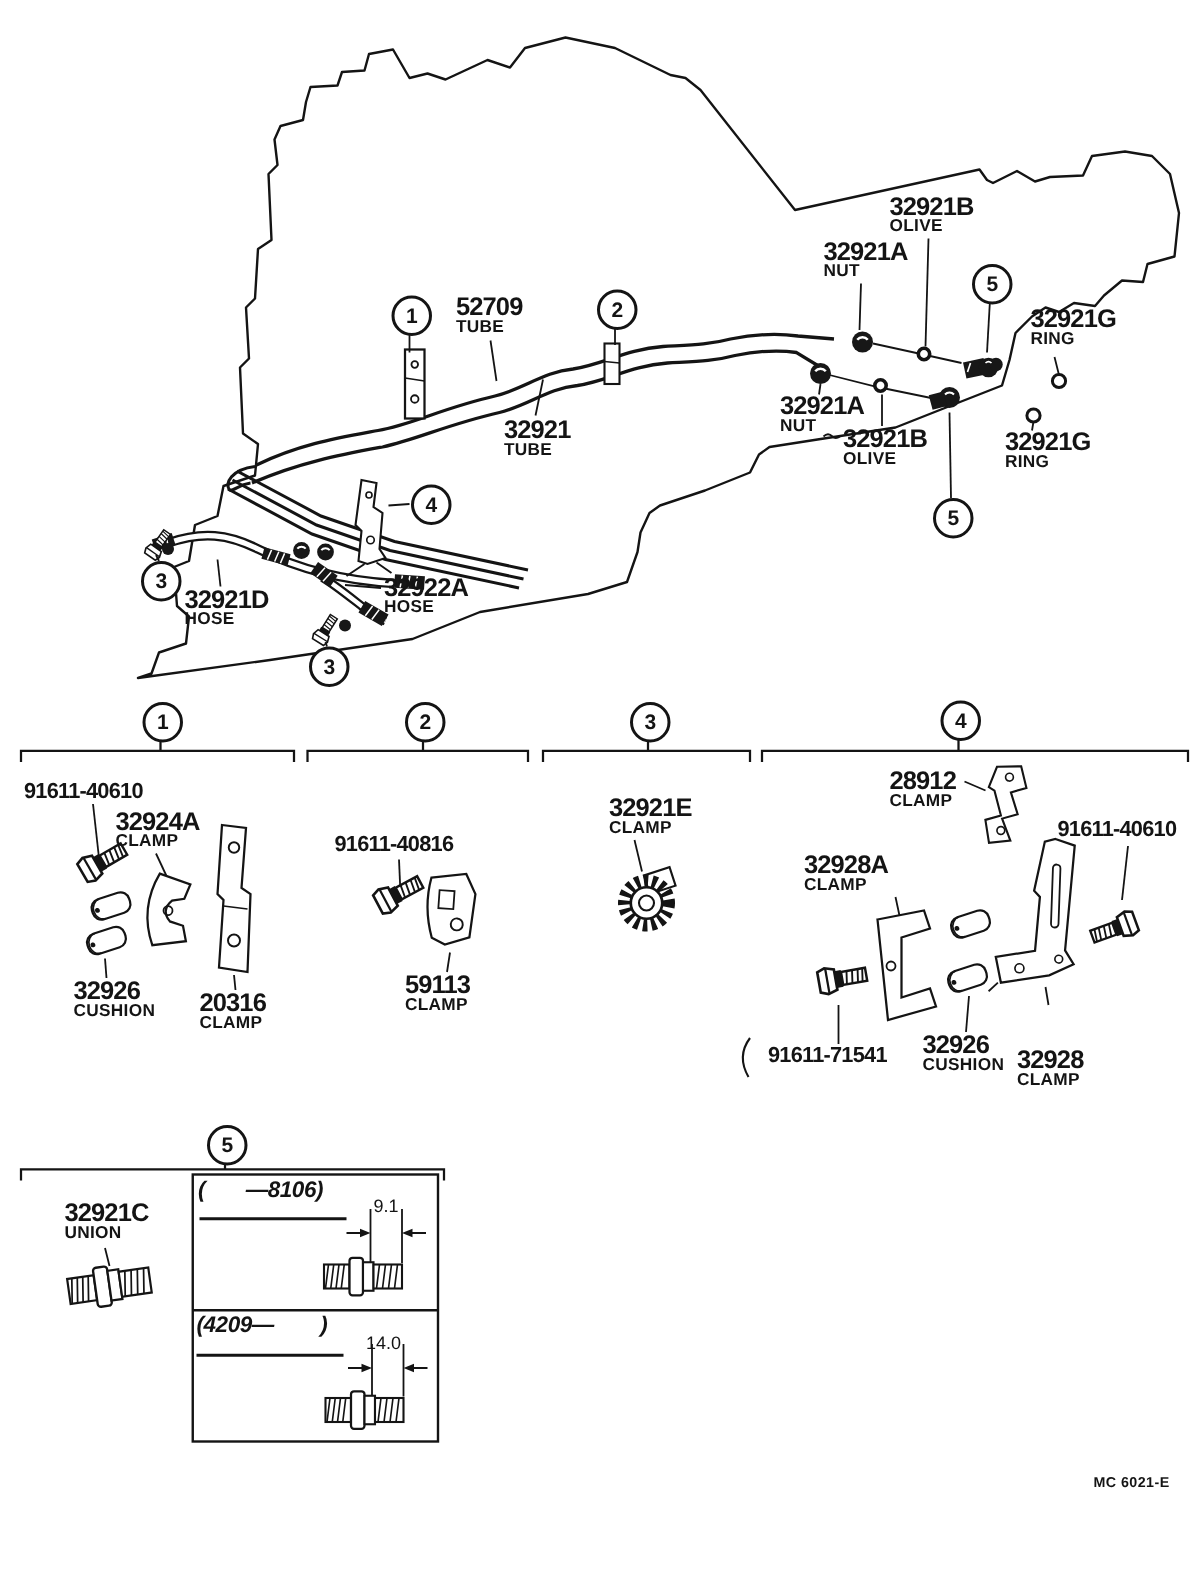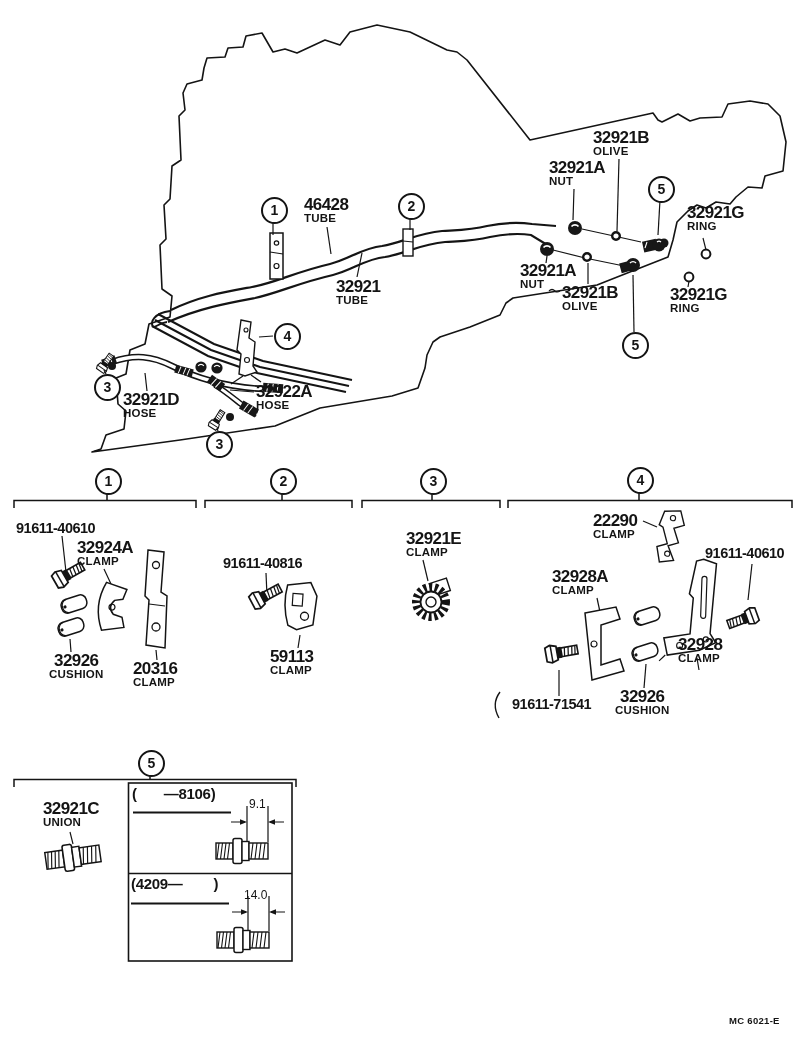--- a/index.html
+++ b/index.html
@@ -1,27 +1,27 @@
 <!DOCTYPE html>
 <html><head>
 <meta charset="utf-8">
 <style>
   html,body{margin:0;padding:0;background:#e8e8e8;}
   .page{position:relative;width:800px;height:1052px;background:#ffffff;overflow:hidden;
         font-family:"Liberation Sans",sans-serif;color:#141414;}
   .art{position:absolute;left:0;top:0;}
   .plabel{position:absolute;white-space:nowrap;}
-  .pnum{font-weight:bold;font-size:17px;line-height:15px;letter-spacing:-0.6px;text-align:center;}
+  .pnum{font-weight:bold;font-size:17px;line-height:15px;letter-spacing:-0.6px;}
   .pnum.long{font-size:14.5px;letter-spacing:-0.5px;}
   .pdesc{font-weight:bold;font-size:11.5px;line-height:11px;letter-spacing:0.2px;margin-top:1px;}
   .callout{position:absolute;width:23px;height:23px;border:2.4px solid #141414;border-radius:50%;
            background:#fff;text-align:center;font-weight:bold;font-size:14px;line-height:22px;z-index:3;}
-  .range{position:absolute;font-weight:bold;font-size:15px;line-height:16px;letter-spacing:-0.3px;white-space:pre;}
+  .range{position:absolute;font-weight:bold;font-size:15px;line-height:16px;letter-spacing:-0.3px;white-space:pre;font-style:italic;}
   .dim{position:absolute;font-weight:normal;font-size:12px;line-height:12px;}
-  .doccode{position:absolute;font-weight:bold;font-size:9.5px;line-height:10px;letter-spacing:0.3px;margin-top:32px;}
+  .doccode{position:absolute;font-weight:bold;font-size:9.5px;line-height:10px;letter-spacing:0.3px;}
 </style>
 </head>
 <body>
 
 <div class="page">
 
 <svg class="art" width="800" height="1052" viewBox="0 0 800 1052">
   <defs>
     <g id="g-bolt">
       <polygon points="0,-5.5 4,-7 9,-5.5 9,5.5 4,7 0,5.5" fill="#fff" stroke="#141414" stroke-width="1.4"></polygon>
@@ -278,21 +278,21 @@
 <div class="callout" style="left:94px;top:374px">3</div>
 <div class="callout" style="left:206px;top:431px">3</div>
 <div class="callout" style="left:622px;top:332px">5</div>
 <div class="callout" style="left:95px;top:468px">1</div>
 <div class="callout" style="left:270px;top:468px">2</div>
 <div class="callout" style="left:420px;top:468px">3</div>
 <div class="callout" style="left:627px;top:467px">4</div>
 <div class="callout" style="left:138px;top:750px">5</div>
 
 <div class="plabel" style="left:304px;top:197px">
-  <div class="pnum">46428</div>
+  <div class="pnum">52709</div>
   <div class="pdesc">TUBE</div>
 </div>
 <div class="plabel" style="left:336px;top:279px">
   <div class="pnum">32921</div>
   <div class="pdesc">TUBE</div>
 </div>
 <div class="plabel" style="left:593px;top:130px">
   <div class="pnum">32921B</div>
   <div class="pdesc">OLIVE</div>
 </div>
@@ -348,38 +348,38 @@
   <div class="pnum">59113</div>
   <div class="pdesc">CLAMP</div>
 </div>
 
 <div class="plabel" style="left:406px;top:531px">
   <div class="pnum">32921E</div>
   <div class="pdesc">CLAMP</div>
 </div>
 
 <div class="plabel" style="left:593px;top:513px">
-  <div class="pnum">22290</div>
+  <div class="pnum">28912</div>
   <div class="pdesc">CLAMP</div>
 </div>
 <div class="plabel" style="left:705px;top:546px">
   <div class="pnum long">91611-40610</div>
 </div>
-<div class="plabel" style="left:552px;top:569px">
+<div class="plabel" style="left:536px;top:569px">
   <div class="pnum">32928A</div>
   <div class="pdesc">CLAMP</div>
 </div>
 <div class="plabel" style="left:512px;top:697px">
   <div class="pnum long">91611-71541</div>
 </div>
 <div class="plabel" style="left:615px;top:689px">
   <div class="pnum">32926</div>
   <div class="pdesc">CUSHION</div>
 </div>
-<div class="plabel" style="left:678px;top:637px">
+<div class="plabel" style="left:678px;top:699px">
   <div class="pnum">32928</div>
   <div class="pdesc">CLAMP</div>
 </div>
 
 <div class="plabel" style="left:43px;top:801px">
   <div class="pnum">32921C</div>
   <div class="pdesc">UNION</div>
 </div>
 <div class="range" style="left:132px;top:786px">(       —8106)</div>
 <div class="dim" style="left:249px;top:798px">9.1</div>

